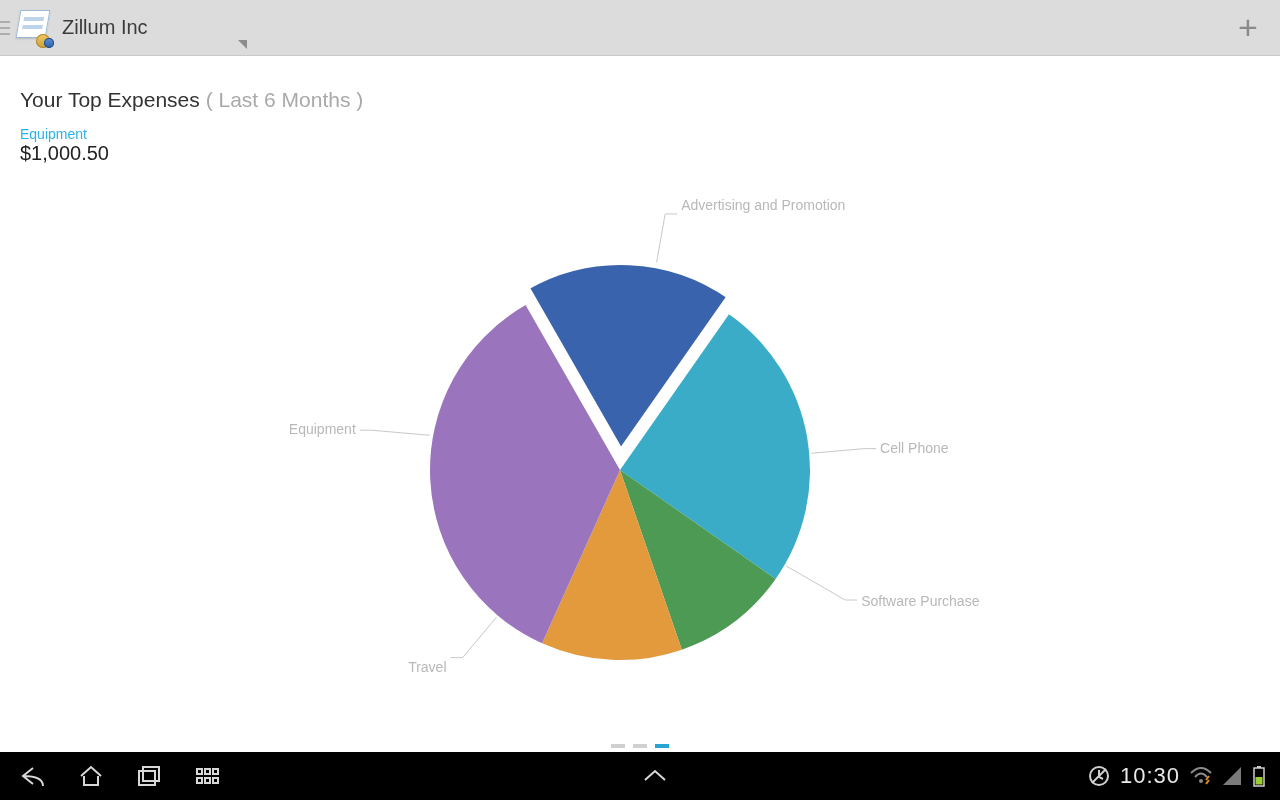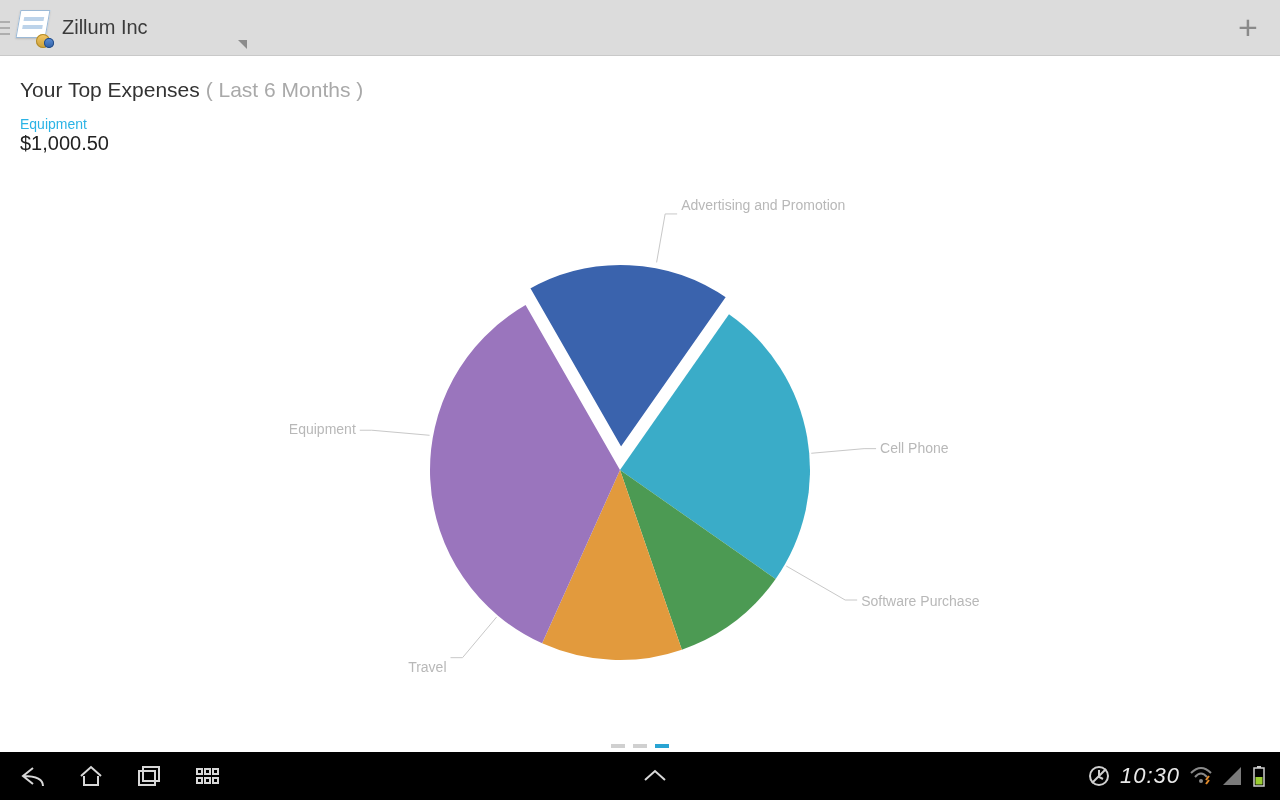--- a/index.html
+++ b/index.html
@@ -50,38 +50,37 @@
     margin-left: 90px;
     width:0; height:0; border-left:9px solid transparent; border-top:9px solid #8c8c8c;
     align-self: flex-end; margin-bottom: 6px;
   }
   .appbar-spacer { flex:1; }
   .plus-btn {
     width:44px; height:44px; display:flex; align-items:center; justify-content:center;
     color:#8a8a8a; font-size:34px; font-weight:300; cursor:pointer; user-select:none;
   }
   
-  .content { padding: 22px 20px 0 20px; position: relative; height: calc(800px - 56px - 48px); }
+  .content { padding: 32px 20px 0 20px; position: relative; height: calc(800px - 56px - 48px); }
   .title-row { font-size: 21px; color:#333; }
   .title-row .muted { color:#a9a9a9; }
   .selected-cat { margin-top: 14px; font-size:14px; color:#2bb3e5; }
   .selected-amount { font-size:20px; color:#222; }
   .chart-wrap { position:absolute; left:50%; top:58%; transform:translate(-50%,-50%); }
   svg.pie { display:block; }
   .slice-label { font-size:14px; fill:#b8b8b8; }
   .leader { stroke:#c8c8c8; stroke-width:1; fill:none; }
   .dots { position:absolute; left:50%; bottom:4px; transform:translateX(-50%); display:flex; gap:8px; }
   .dot { width:14px; height:4px; background:#d0d0d0; }
   .dot.active { background:#29a4d3; }
   
   .systembar {
     position:absolute; left:0; right:0; bottom:0; height:48px; background:#000;
     display:flex; align-items:center; color:#cfcfcf;
     padding:0 8px;
-    font-style:italic;
   }
   .nav-cluster { display:flex; gap:28px; margin-left:10px; }
   .nav-btn { width:30px; height:30px; display:flex; align-items:center; justify-content:center; cursor:pointer; }
   .nav-btn svg { stroke:#d8d8d8; fill:none; stroke-width:2; }
   .sys-center { flex:1; display:flex; justify-content:center; }
   .caret-up svg{ stroke:#d8d8d8; fill:none; stroke-width:2;}
   .status-cluster { display:flex; align-items:center; gap:10px; margin-right:6px; }
   .clock { font-size:22px; color:#e9e9e9; letter-spacing:1px; }
   .status-icon svg { display:block; }
 </style>

